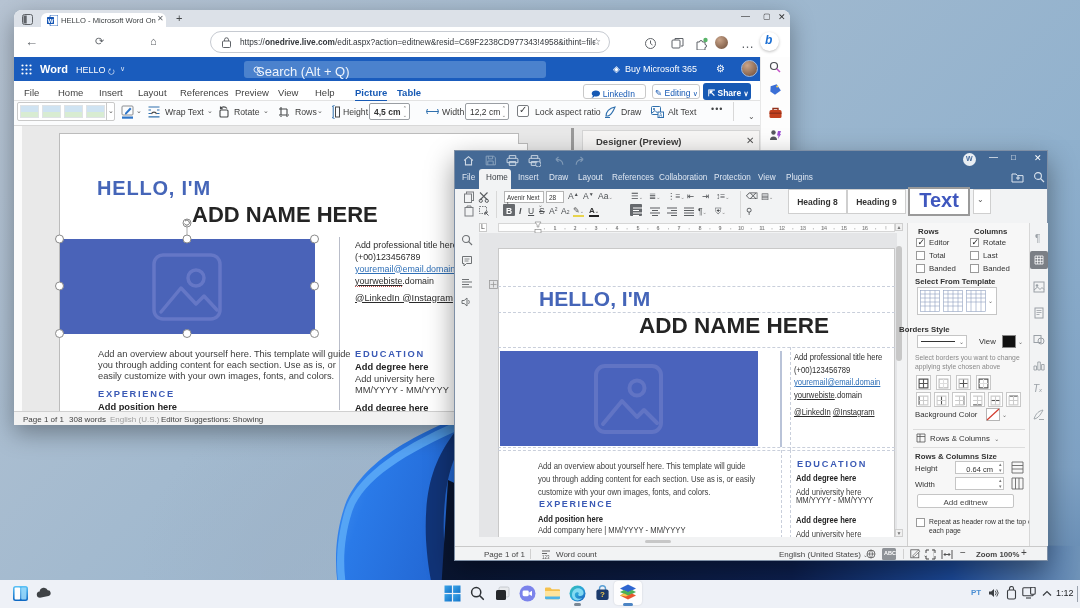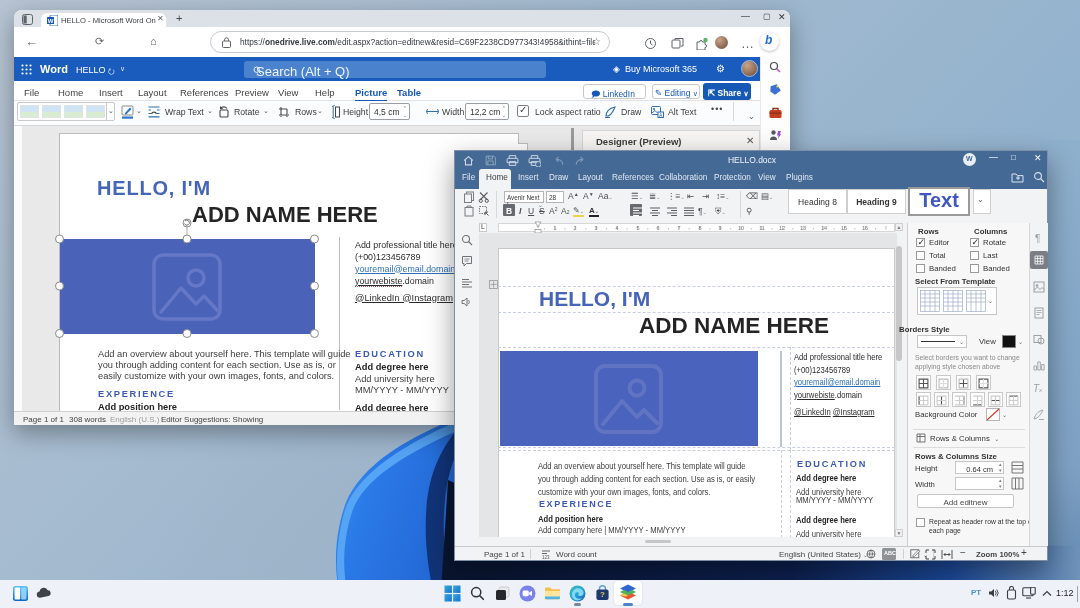--- a/index.html
+++ b/index.html
@@ -236,21 +236,21 @@
           <path d="M1 3 h8 M3 1 v8 M1 9 h8 M9 3 v8 M3 11 v-1 M11 9 h-1" stroke="#454749" stroke-width="1.1"></path>
         </svg>
     <div class="abs t3" style="left:281px;top:6px;">Rows</div>
         <div class="abs" style="left:303px;top:6px;font-size:7px;color:#555;">⌄</div>
     <svg class="abs" style="left:315px;top:4px" width="11" height="14" viewBox="0 0 11 14">
           <path d="M3 1.5 L5.5 0.5 M3 12.5 L5.5 13.5 M4.2 1.5 v11" stroke="#2e6fad" stroke-width="1" fill="none"></path>
           <rect x="6.5" y="2" width="4" height="10" fill="none" stroke="#454749" stroke-width="1"></rect>
         </svg>
     <div class="abs t3" style="left:329px;top:6px;">Height</div>
     <div class="abs inbox" style="left:355px;top:2px;width:41px;">
-          <span style="position:absolute;left:4px;top:3px;">4,5 cm</span>
+          <span style="position:absolute;left:4px;top:3px;font-weight:bold;">4,5 cm</span>
           <span class="stp">⌃<br>⌄</span>
         </div>
     <svg class="abs" style="left:412px;top:5px" width="13" height="12" viewBox="0 0 13 12">
           <path d="M1.5 3 L0.5 5.5 L1.5 8 M11.5 3 L12.5 5.5 L11.5 8 M0.5 5.5 h12" stroke="#2e6fad" stroke-width="1" fill="none"></path>
         </svg>
     <div class="abs t3" style="left:428px;top:6px;">Width</div>
     <div class="abs inbox" style="left:451px;top:2px;width:44px;">
           <span style="position:absolute;left:4px;top:3px;">12,2 cm</span>
           <span class="stp">⌃<br>⌄</span>
         </div>
@@ -369,21 +369,20 @@
   <svg class="abs otic" style="left:73px;top:3px;" viewBox="0 0 12 12">
         <path d="M3 4 V1.5 h6 V4 M2 4 h8 a1 1 0 0 1 1 1 v3 H1 V5 a1 1 0 0 1 1-1 M3 7 h6 v3.5 H3 Z" fill="none" stroke="#cdd8e4" stroke-width="0.9"></path>
         <circle cx="9.5" cy="9.5" r="2.5" fill="#446995" stroke="#cdd8e4" stroke-width="0.8"></circle>
       </svg>
   <svg class="abs otic" style="left:97px;top:4px;" viewBox="0 0 12 12">
         <path d="M10 9 C10 5 7 4 3.5 4 M3.5 4 L6 1.8 M3.5 4 L6 6.3" fill="none" stroke="#7e98b5" stroke-width="1.1"></path>
       </svg>
   <svg class="abs otic" style="left:119px;top:4px;" viewBox="0 0 12 12">
         <path d="M2 9 C2 5 5 4 8.5 4 M8.5 4 L6 1.8 M8.5 4 L6 6.3" fill="none" stroke="#7e98b5" stroke-width="1.1"></path>
       </svg>
-  <div class="abs" style="left:0;top:4px;width:594px;text-align:center;font-size:8.5px;color:#f0f4f9;">HELLO.docx</div>
   <div class="abs" style="left:508px;top:2px;width:13px;height:13px;border-radius:50%;background:#e9eef3;"></div>
   <div class="abs" style="left:511px;top:4px;font-size:7px;color:#44699a;font-weight:bold;">W</div>
   <div class="abs" style="left:534px;top:1px;font-size:9px;color:#fff;">—</div>
   <div class="abs" style="left:556px;top:2px;font-size:8px;color:#fff;">□</div>
   <div class="abs" style="left:579px;top:2px;font-size:9px;color:#fff;">✕</div>
 
   <div class="abs ootab" style="left:7px;top:22px;">File</div>
   <div class="abs" style="left:24px;top:18px;width:32px;height:20px;background:#f2f3f4;border-radius:3px 3px 0 0;"></div>
   <div class="abs" style="left:31px;top:22px;font-size:8.2px;color:#373c41;">Home</div>
   <div class="abs ootab" style="left:63px;top:22px;">Insert</div>
@@ -458,21 +457,21 @@
         </svg>
   <svg class="abs oic" style="left:228px;top:55px;" viewBox="0 0 12 12">
           <path d="M1 2 h10 M1 4.5 h10 M1 7 h10 M1 9.5 h10" stroke="#5a5d60" stroke-width="1.2"></path>
         </svg>
   <div class="abs oict" style="left:243px;top:55px;">¶<span style="font-size:5px;color:#777;">⌄</span></div>
   <div class="abs oict" style="left:260px;top:55px;">⛨<span style="font-size:5px;color:#777;">⌄</span></div>
 
   <div class="abs oict" style="left:291px;top:55px;">⚲</div>
 
   <div class="abs" style="left:333px;top:38px;width:59px;height:25px;background:#fff;border:1px solid #cfcfcf;"></div>
-  <div class="abs" style="left:333px;top:46px;width:59px;text-align:center;font-size:8.5px;font-weight:normal;color:#333;">Heading 8</div>
+  <div class="abs" style="left:333px;top:46px;width:59px;text-align:center;font-size:8.5px;font-weight:bold;color:#333;">Heading 8</div>
   <div class="abs" style="left:392px;top:38px;width:59px;height:25px;background:#fff;border:1px solid #cfcfcf;"></div>
   <div class="abs" style="left:392px;top:46px;width:59px;text-align:center;font-size:8.5px;font-weight:bold;color:#333;">Heading 9</div>
   <div class="abs" style="left:453px;top:36px;width:62px;height:29px;background:#fff;border:2px solid #9a9a9a;"></div>
   <div class="abs" style="left:453px;top:38px;width:62px;text-align:center;font-size:20px;font-weight:bold;color:#3f57be;">Text</div>
   <div class="abs" style="left:518px;top:38px;width:18px;height:25px;background:#fff;border:1px solid #cfcfcf;"></div>
   <div class="abs" style="left:522px;top:44px;font-size:8px;color:#555;">⌄</div>
   </div>
 
   <div class="abs" style="left:24px;top:72px;width:8px;height:9px;background:#fff;border:1px solid #c9c9c9;"></div>
   <div class="abs" style="left:26px;top:72px;font-size:7px;color:#444;">L</div>

